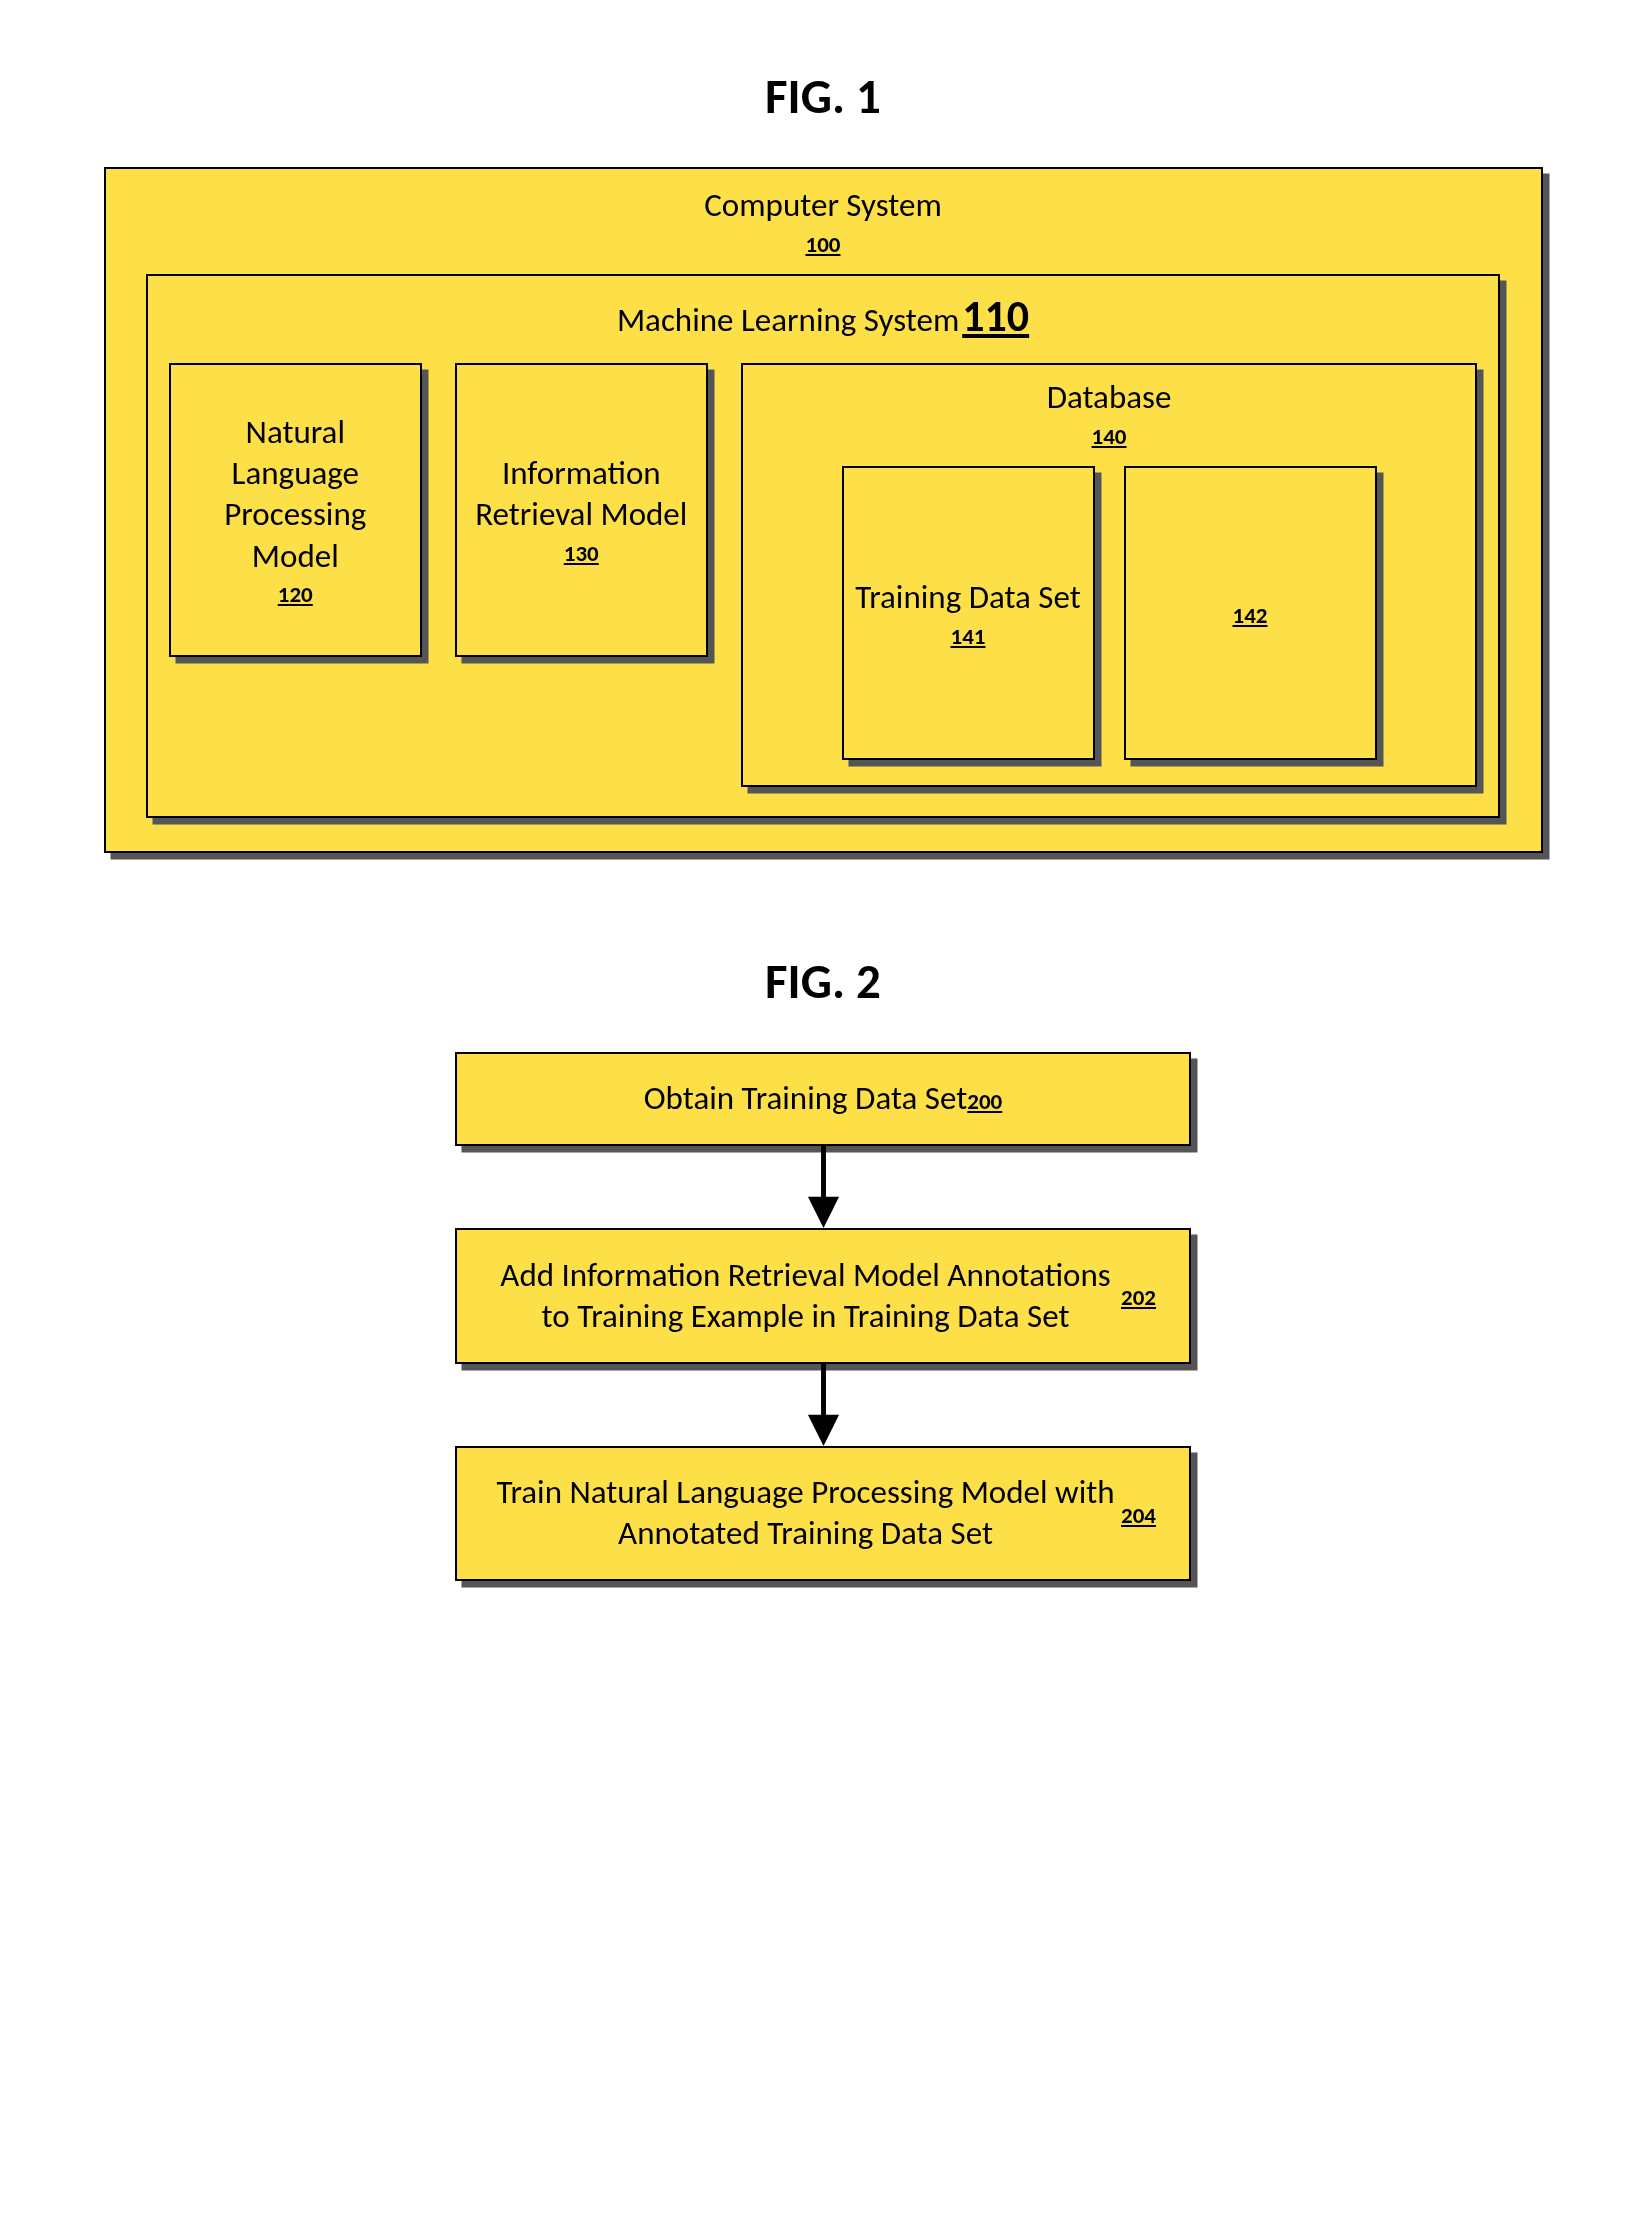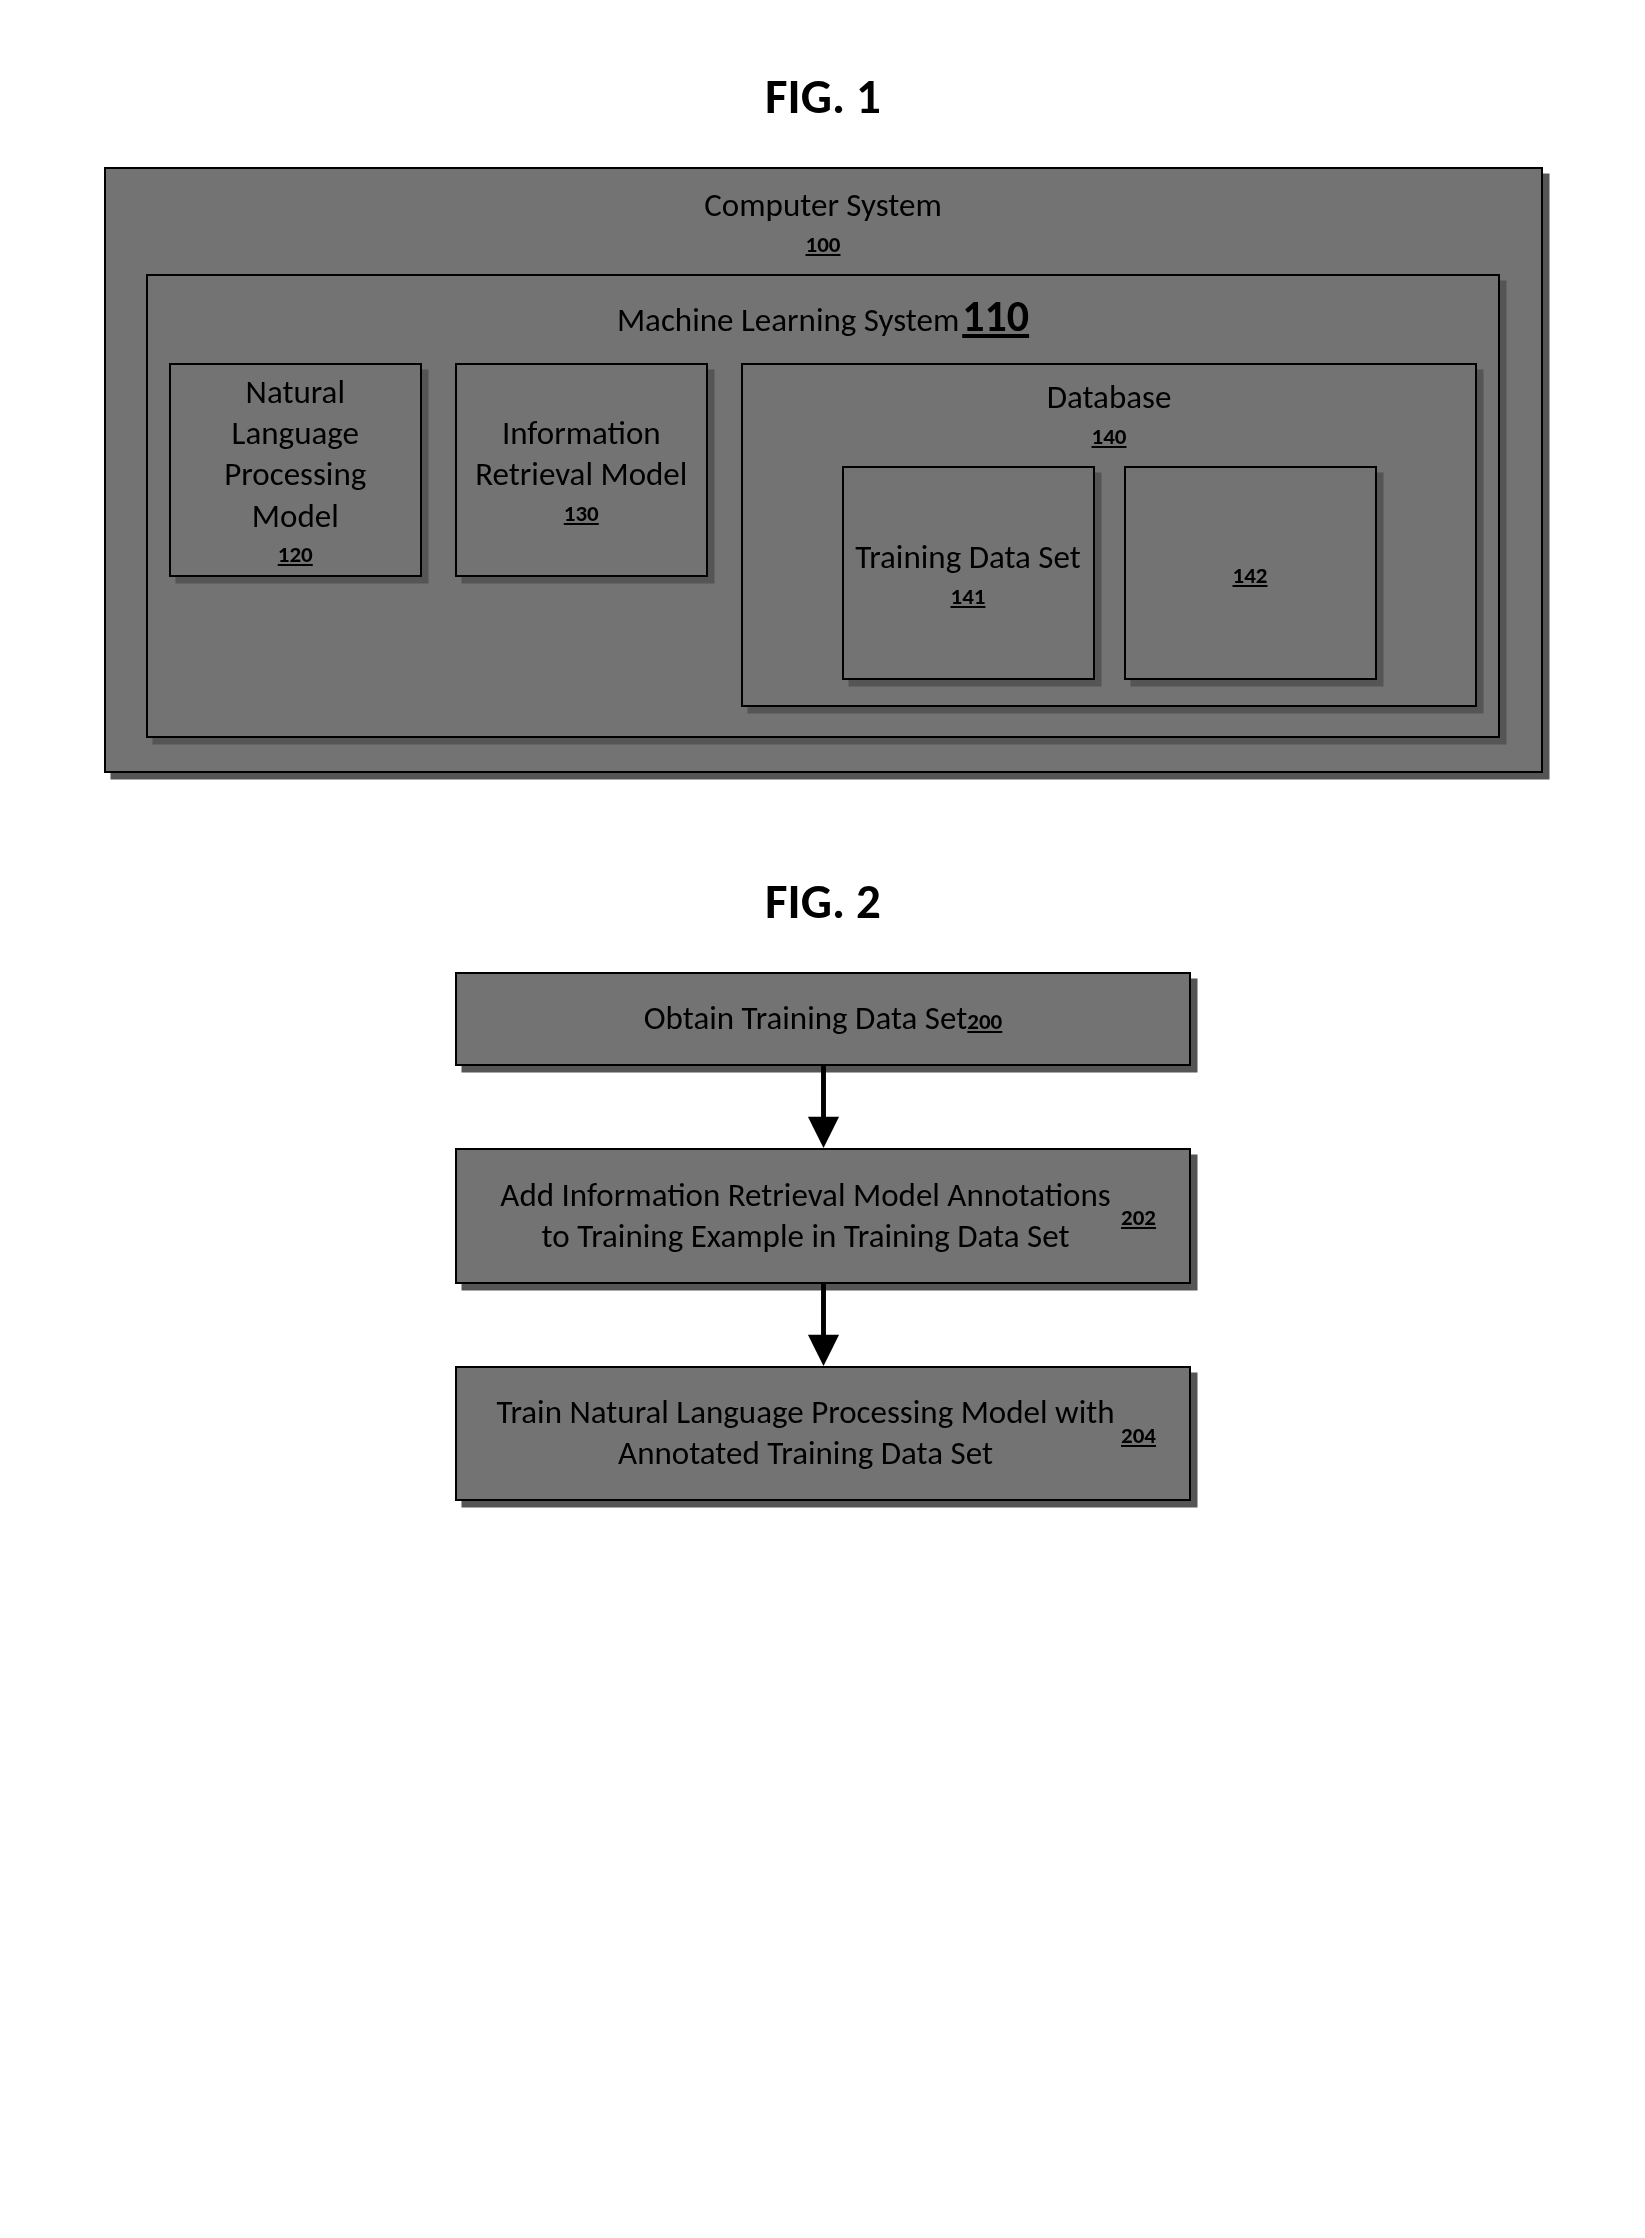--- a/index.html
+++ b/index.html
@@ -12,21 +12,21 @@
   }
   .fig-title {
     text-align: center;
     font-size: 49px;
     font-weight: bold;
     margin: 33px 0 41px 0;
   }
   
   .box {
     border: 2.5px solid #000;
-    background: #737373;
+    background: #fde047;
     box-shadow: 6.5px 6.5px 0 #555;
     text-align: center;
   }
   .label {
     font-size: 33px;
     line-height: 1.25;
   }
   .ref {
     font-size: 23px;
     font-weight: bold;
@@ -50,21 +50,21 @@
     padding: 12.3px 20.4px 29px 20.4px;
   }
   .fig1-row {
     display: flex;
     gap: 33px;
     align-items: stretch;
     margin-top: 20.4px;
   }
   .fig1-small {
     width: 253px;
-    height: 214px;
+    height: 294px;
     display: flex;
     flex-direction: column;
     justify-content: center;
     align-items: center;
     padding: 8.2px;
   }
   .fig1-db {
     flex: 1;
     padding: 12.3px 20.4px 24.5px 20.4px;
   }

